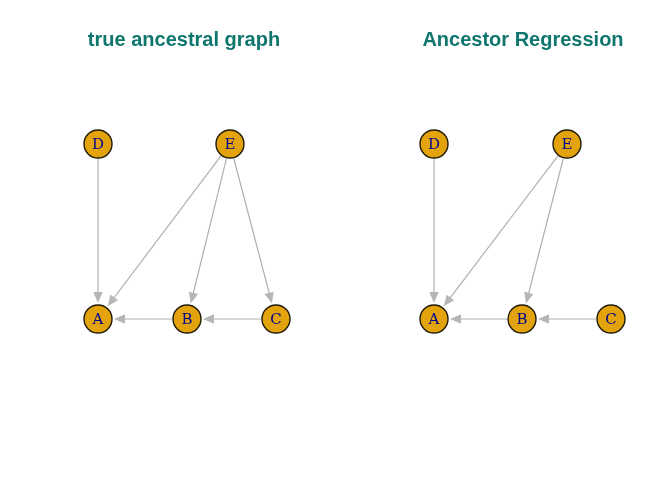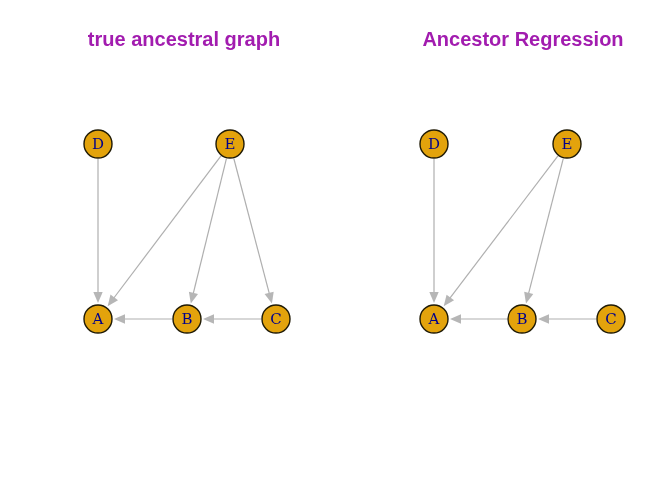--- a/index.html
+++ b/index.html
@@ -11,21 +11,21 @@
     overflow: hidden;
     font-family: "Liberation Sans", sans-serif;
   }
   .panel-title {
     position: absolute;
     width: 320px;
     text-align: center;
     font-weight: bold;
     font-size: 20px;
     line-height: 22px;
-    color: #a21caf;
+    color: #0f766e;
     font-family: "Liberation Sans", sans-serif;
     white-space: nowrap;
   }
   #graph-svg { position: absolute; left: 0; top: 0; }
   .node-label {
     font-family: "DejaVu Serif", serif;
     font-size: 15px;
   }
 </style>
 </head>

